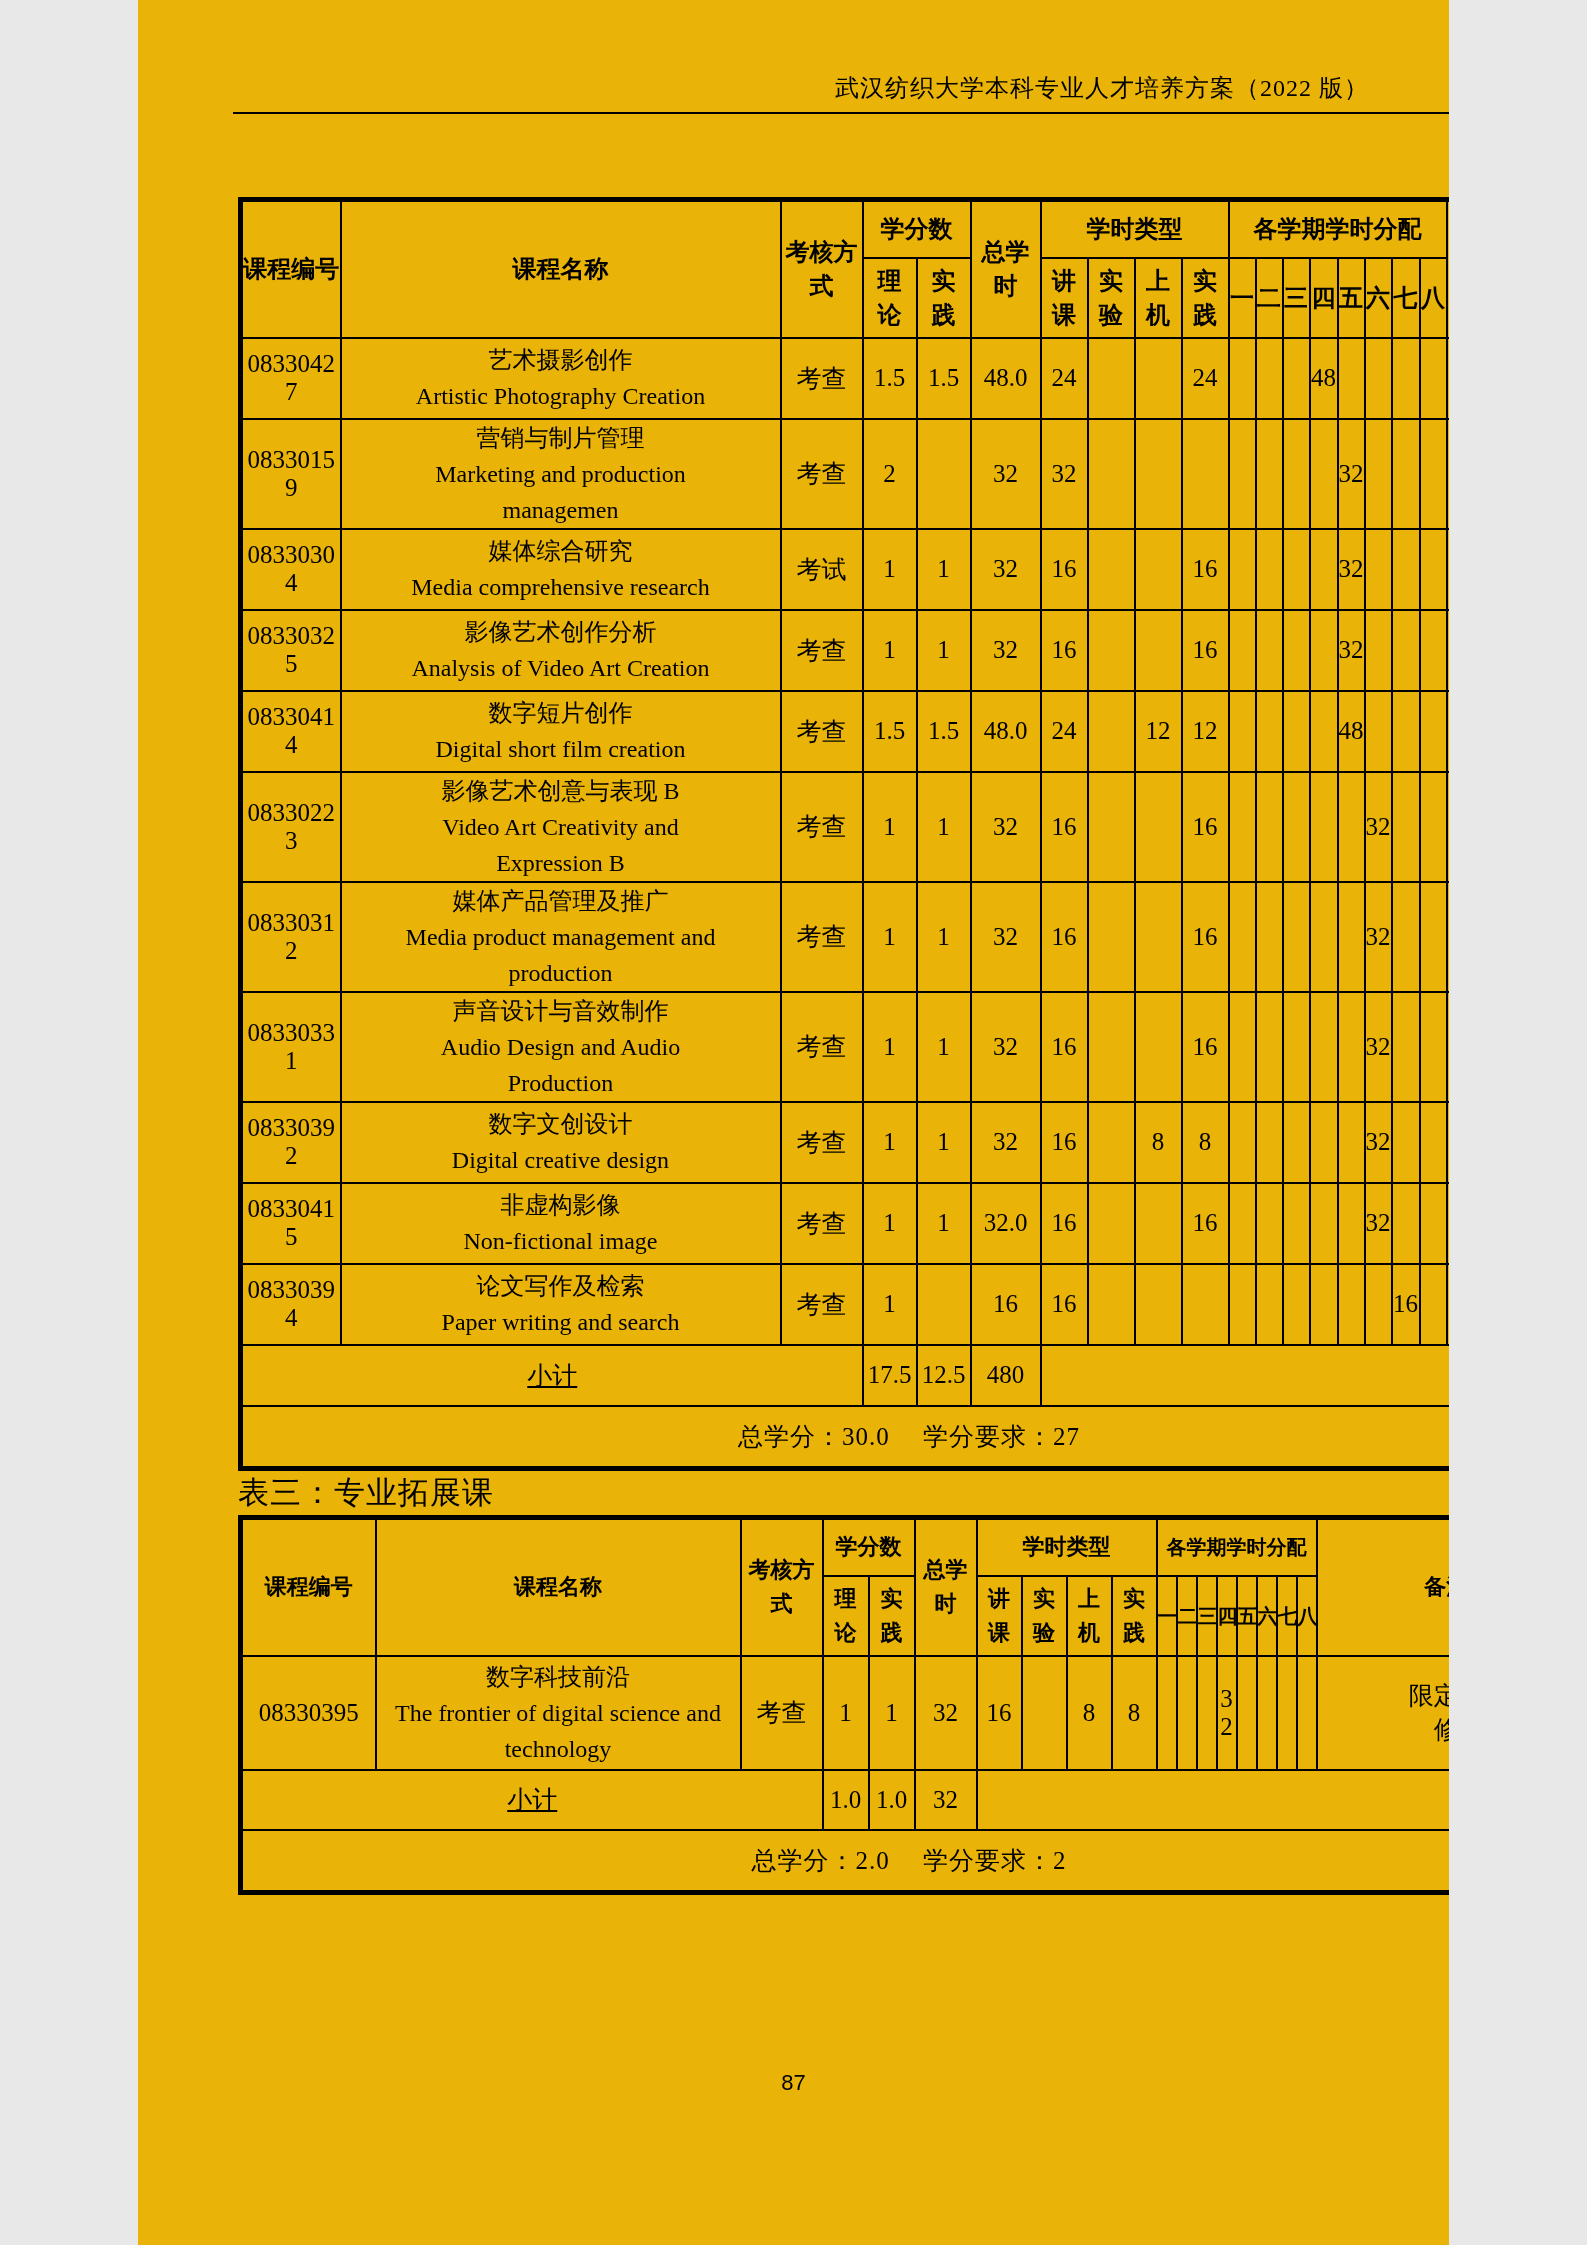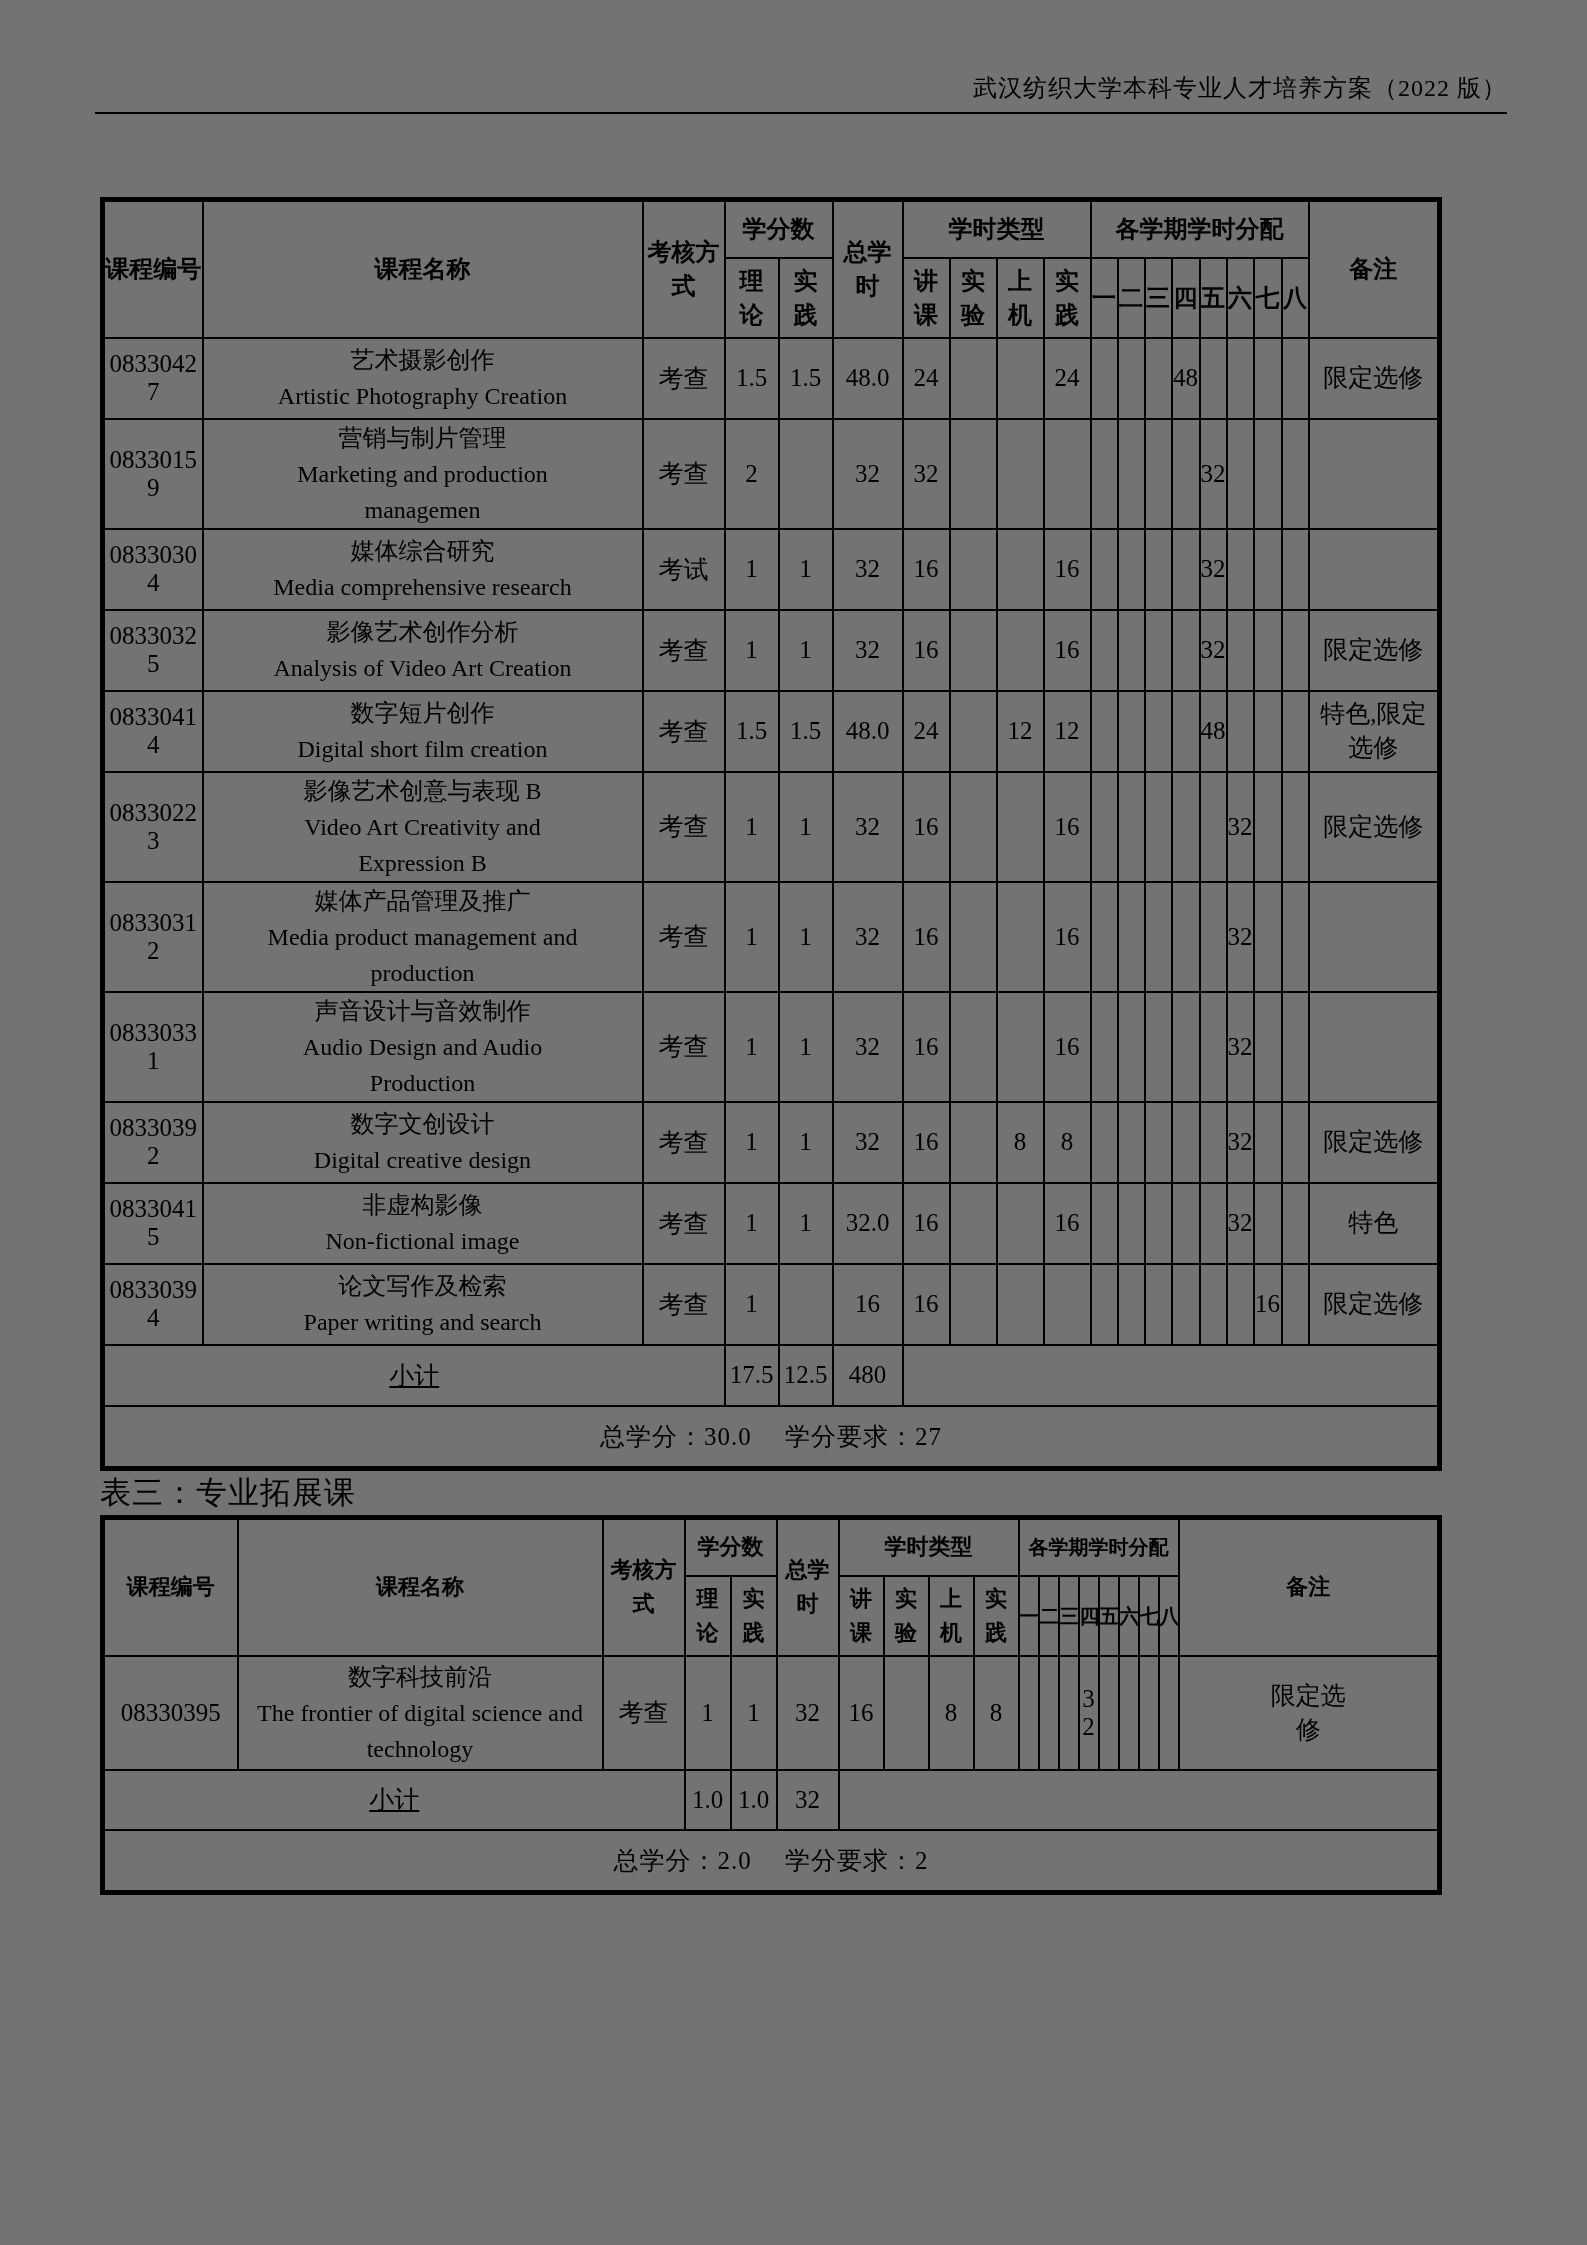--- a/index.html
+++ b/index.html
@@ -1,16 +1,16 @@
 <!DOCTYPE html>
 <html><head>
 <meta charset="utf-8">
 <style>
   html,body{margin:0;padding:0;background:#e8e8e8;}
-  .page{position:relative;width:1587px;height:2245px;background:#737373;margin:0 auto;
+  .page{position:relative;width:1311px;height:2245px;background:#eab308;margin:0 auto;
         font-family:"Liberation Serif","DejaVu Serif",serif;color:#000;overflow:hidden;}
   .doc-header{position:absolute;top:72px;right:80px;font-size:24px;letter-spacing:1px;}
   .header-rule{position:absolute;top:112px;left:95px;width:1412px;height:2px;background:#000;}
   .ctable{position:absolute;border-collapse:collapse;table-layout:fixed;width:1337px;
           border:5px solid #000;}
   #table1{left:100px;top:197px;}
   #table2{left:100px;top:1515px;}
   .ctable td,.ctable th{border:2px solid #000;text-align:center;vertical-align:middle;
           font-size:25px;padding:0;word-break:break-all;}
   .ctable th{font-weight:bold;font-size:24px;line-height:32px;}
@@ -480,14 +480,15 @@
       <td>1.0</td>
       <td>32</td>
       <td colspan="13"></td>
     </tr>
     <tr class="rtot2">
       <td colspan="19" class="total-line">总学分：2.0　 学分要求：2</td>
     </tr>
   </tbody>
     </table>
 
+  <div class="page-number">87</div>
 
 </div>
 
 </body></html>

